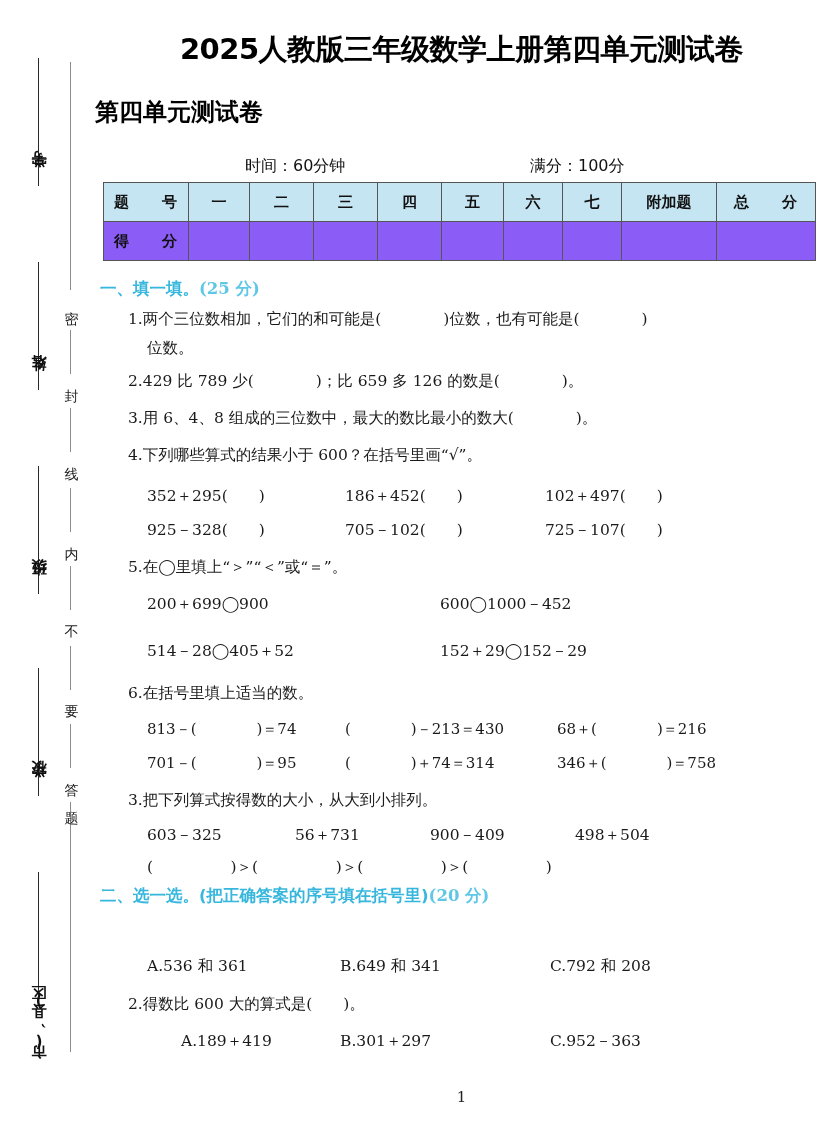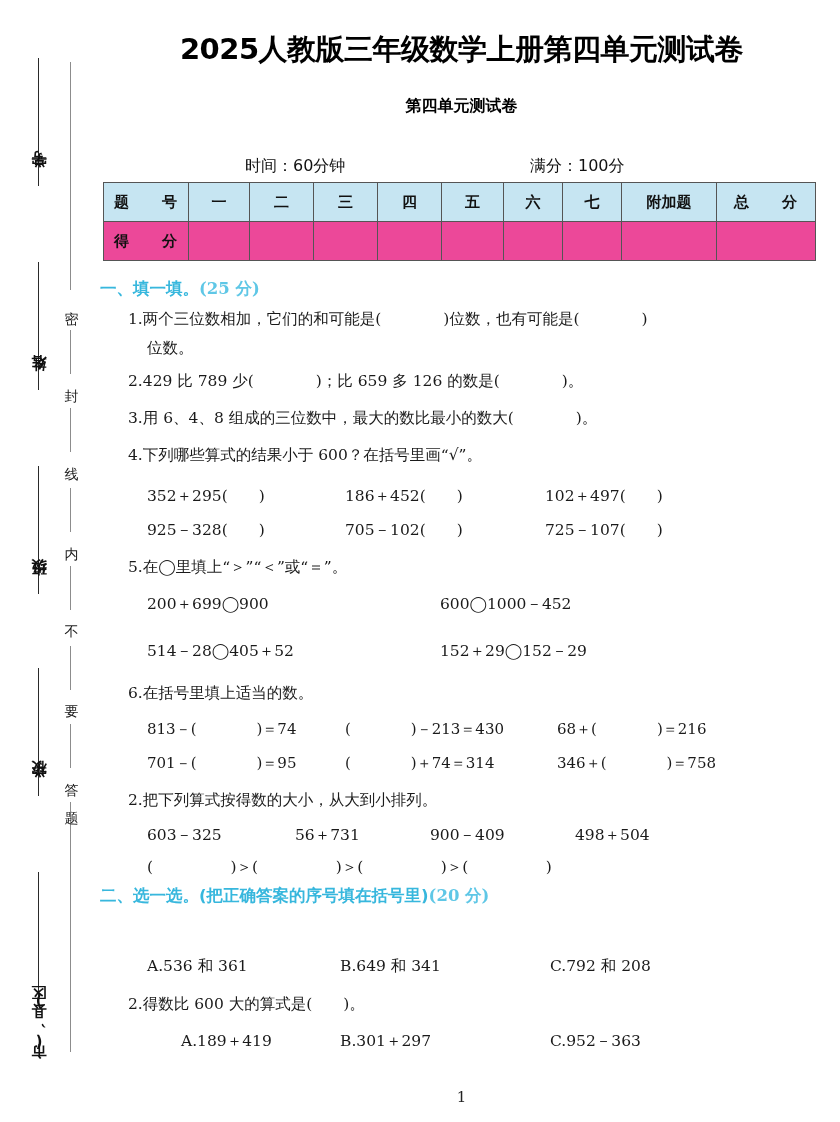--- a/index.html
+++ b/index.html
@@ -70,24 +70,24 @@
     font-weight: bold;
     font-size: 29px;
     letter-spacing: -0.5px;
     color: #000;
     white-space: nowrap;
   }
   #sub-title {
     position: absolute;
     left: 0; top: 96px;
     width: 733px;
-    text-align: center;
-    font-family: "DejaVu Sans", "Liberation Sans", sans-serif;
-    font-weight: bold;
-    font-size: 16px;
+    text-align: left;
+    font-family: "DejaVu Sans", "Liberation Sans", sans-serif;
+    font-weight: bold;
+    font-size: 24px;
     color: #000;
   }
 
   #meta-row {
     position: absolute;
     left: 10px; top: 156px;
     width: 690px;
     height: 22px;
     font-family: "DejaVu Sans", "Liberation Sans", sans-serif;
     font-size: 16px;
@@ -108,21 +108,21 @@
     border: 1px solid #555;
     height: 36px;
     text-align: center;
     vertical-align: middle;
     font-family: "DejaVu Sans", "Liberation Sans", sans-serif;
     font-size: 15px;
     font-weight: bold;
     color: #111;
   }
   #score-table tr.head td { background: #c6e5f2; }
-  #score-table tr.body td { background: #ec4899; }
+  #score-table tr.body td { background: #8b5cf6; }
   .lbl-spaced { letter-spacing: 9px; padding-left: 9px; }
 
   
   .sec-head {
     position: absolute;
     left: 5px;
     font-family: "DejaVu Sans", "Liberation Sans", sans-serif;
     font-weight: bold;
     font-size: 16.5px;
     color: #37b7dd;
@@ -276,21 +276,21 @@
     <span style="position:absolute; left:52px;">813－(　　　　)＝74</span>
     <span style="position:absolute; left:250px;">(　　　　)－213＝430</span>
     <span style="position:absolute; left:462px;">68＋(　　　　)＝216</span>
   </div>
   <div class="q" style="top:752px; left:0; width:710px; font-size:15px;">
     <span style="position:absolute; left:52px;">701－(　　　　)＝95</span>
     <span style="position:absolute; left:250px;">(　　　　)＋74＝314</span>
     <span style="position:absolute; left:462px;">346＋(　　　　)＝758</span>
   </div>
 
-  <div class="q q-indent" style="top:789px;">2.把下列算式按得数的大小，从大到小排列。</div>
+  <div class="q q-indent" style="top:789px;">3.把下列算式按得数的大小，从大到小排列。</div>
   <div class="q" style="top:824px; left:0; width:700px;">
     <span style="position:absolute; left:52px;">603－325</span>
     <span style="position:absolute; left:200px;">56＋731</span>
     <span style="position:absolute; left:335px;">900－409</span>
     <span style="position:absolute; left:480px;">498＋504</span>
   </div>
   <div class="q" style="top:856px; left:52px;">(　　　　　)＞(　　　　　)＞(　　　　　)＞(　　　　　)</div>
 
   <div class="sec-head" style="top:885px;">
     <span>二、选一选。(把正确答案的序号填在括号里)</span><span class="pts">(20 分)</span>

